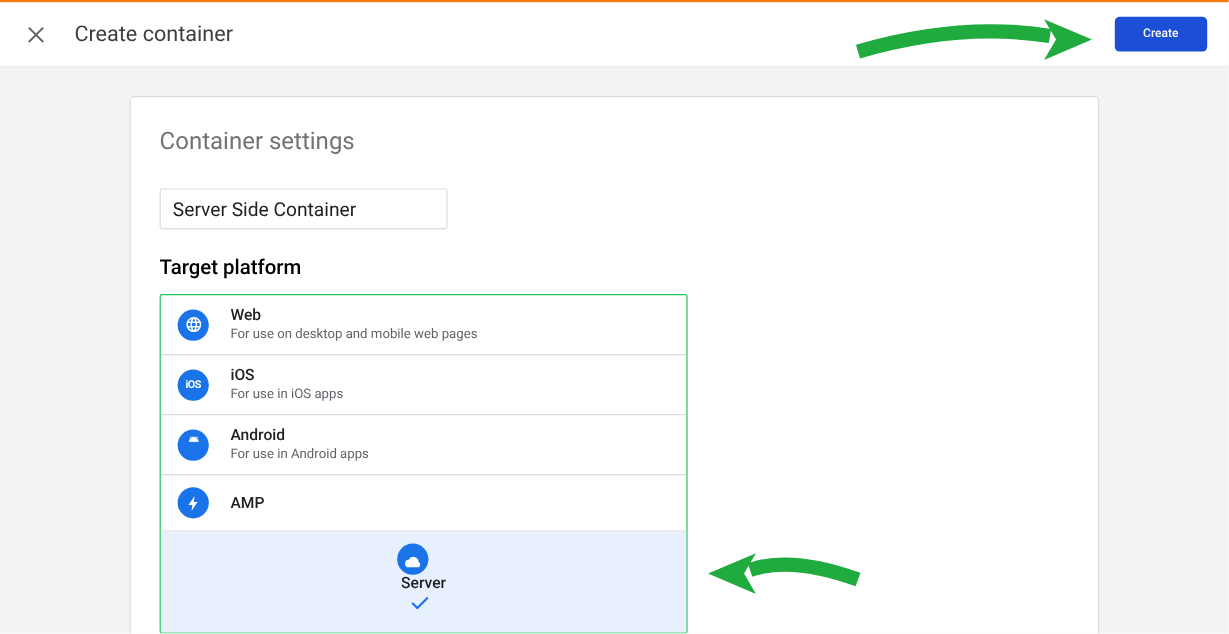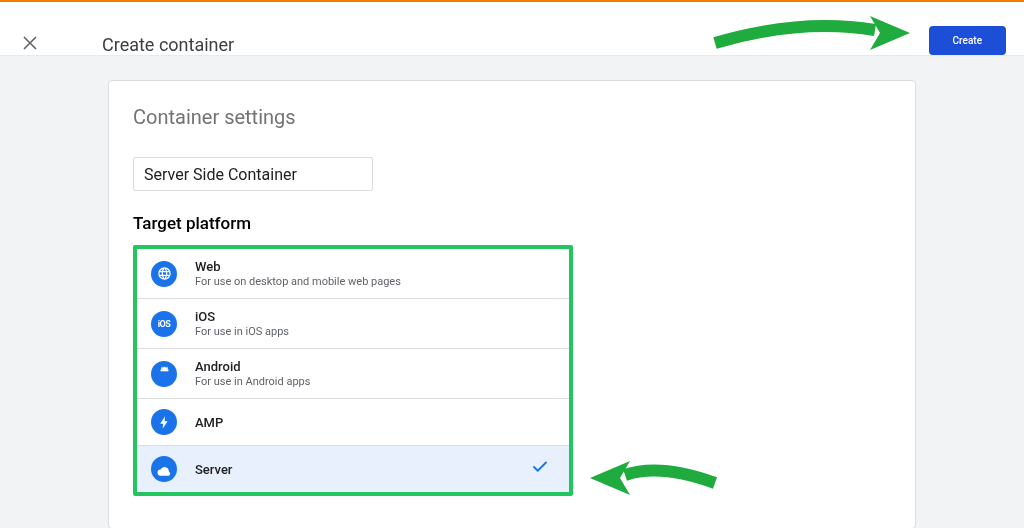--- a/index.html
+++ b/index.html
@@ -13,24 +13,23 @@
     }
     .top-border {
       height: 2px;
       background: #f57c00;
       width: 100%;
     }
     .header {
       height: 54px;
       background: #fff;
       display: flex;
-      align-items: flex-end;
+      align-items: center;
       padding: 0 18px;
       border-bottom: 1px solid #e8eaed;
-      gap: 40px;
     }
     .close-btn {
       width: 24px;
       height: 24px;
       display: flex;
       align-items: center;
       justify-content: center;
       cursor: pointer;
       margin-right: 20px;
     }
@@ -87,36 +86,37 @@
       margin-bottom: 22px;
     }
     .target-label {
       font-size: 17px;
       color: #000000;
       font-weight: 500;
       margin-bottom: 10px;
     }
     .platform-list {
       width: 440px;
-      border: 4px solid #22c55e;
+      border: 1px solid #22c55e;
       border-radius: 2px;
       overflow: hidden;
       margin-top: 12px;
     }
     .platform-item {
       display: flex;
       align-items: center;
       padding: 10px 14px;
       border-bottom: 1px solid #dadce0;
       cursor: pointer;
       position: relative;
     }
     .platform-item:last-child { border-bottom: none; }
     .platform-item.selected {
       background: #e8f0fe;
+      flex-direction: column;
     }
     .platform-icon {
       width: 26px;
       height: 26px;
       border-radius: 50%;
       background: #1a73e8;
       display: flex;
       align-items: center;
       justify-content: center;
       margin-right: 18px;

